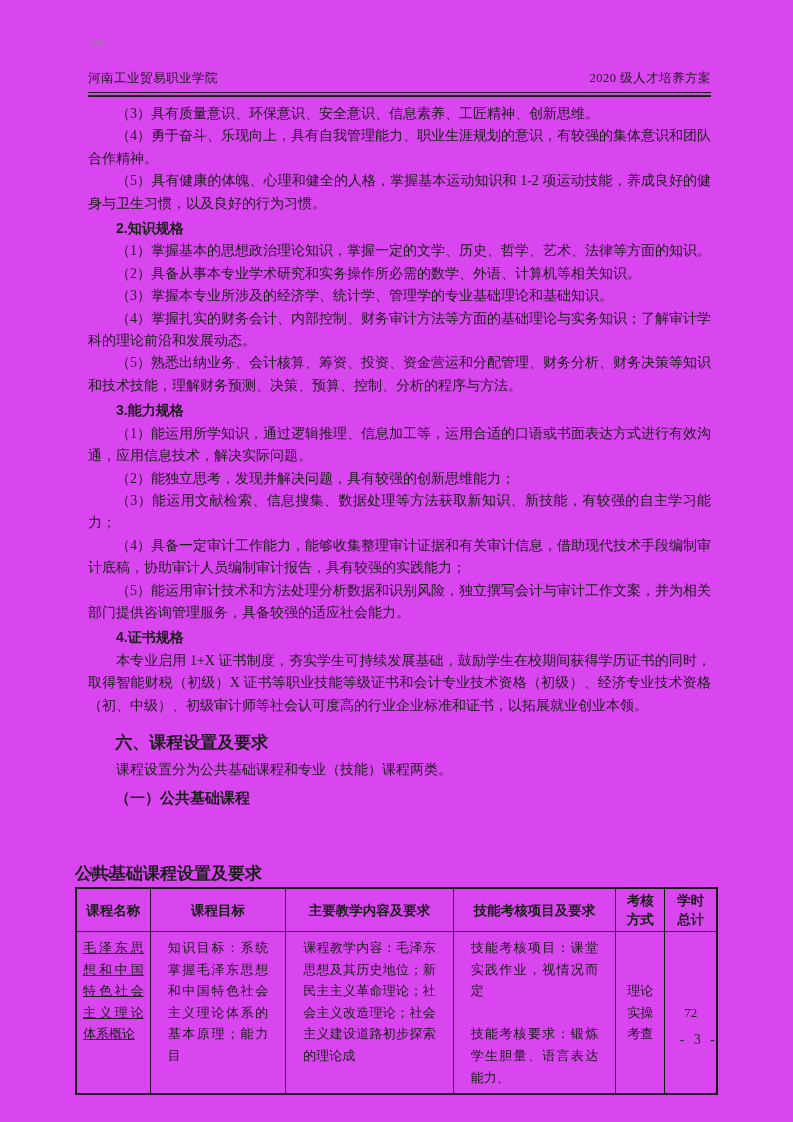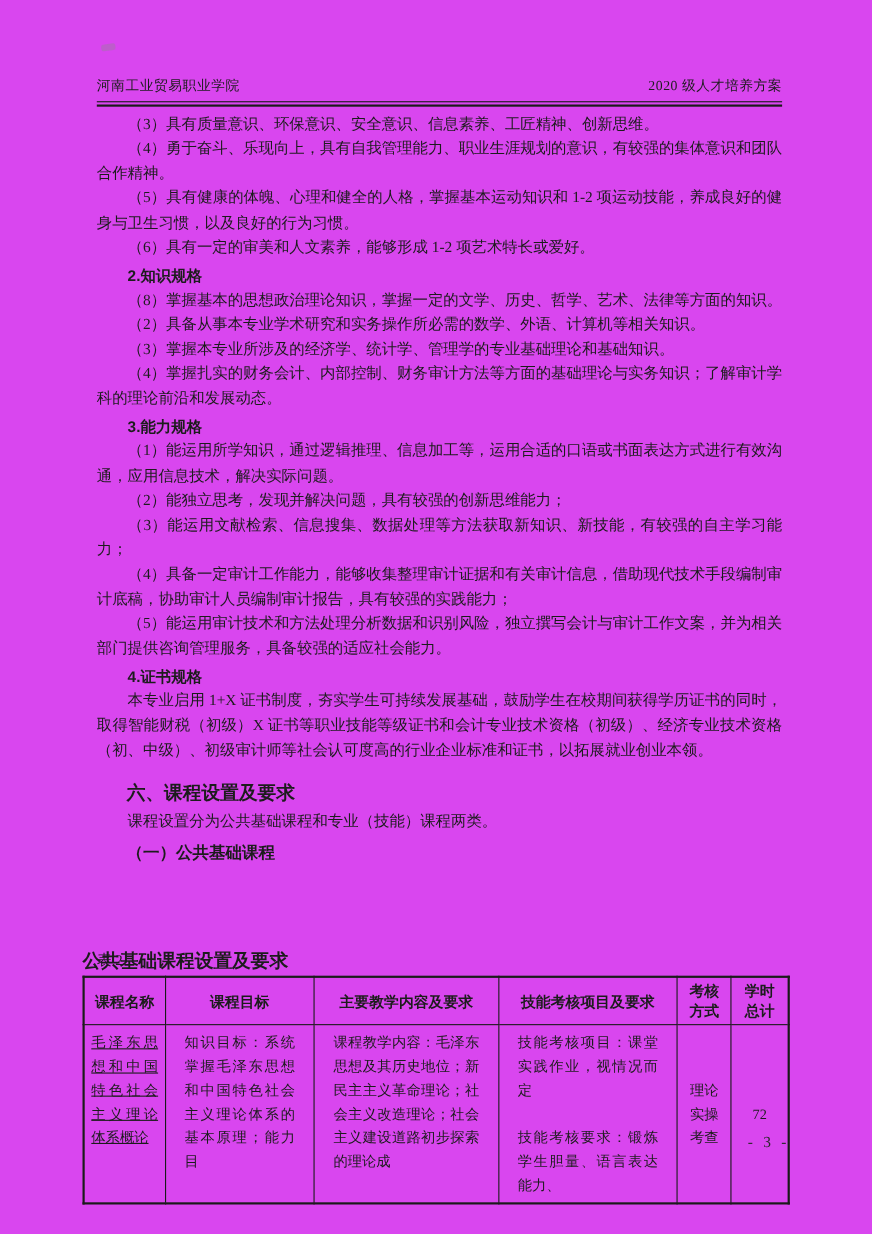--- a/index.html
+++ b/index.html
@@ -96,26 +96,26 @@
   <div class="page-header">
     <span>河南工业贸易职业学院</span>
     <span>2020 级人才培养方案</span>
   </div>
   <div class="header-rule"></div>
 
   <div class="doc-body">
       <div class="c-para">（3）具有质量意识、环保意识、安全意识、信息素养、工匠精神、创新思维。</div>
       <div class="c-para">（4）勇于奋斗、乐现向上，具有自我管理能力、职业生涯规划的意识，有较强的集体意识和团队合作精神。</div>
       <div class="c-para">（5）具有健康的体魄、心理和健全的人格，掌握基本运动知识和 1-2 项运动技能，养成良好的健身与卫生习惯，以及良好的行为习惯。</div>
-      <div class="c-para">（6）具有一定的审美和人文素养，能够形成 1-2 项艺术特长或爱好。</div>
       <div class="c-sub-heading">2.知识规格</div>
-      <div class="c-para">（8）掌握基本的思想政治理论知识，掌握一定的文学、历史、哲学、艺术、法律等方面的知识。</div>
+      <div class="c-para">（1）掌握基本的思想政治理论知识，掌握一定的文学、历史、哲学、艺术、法律等方面的知识。</div>
       <div class="c-para">（2）具备从事本专业学术研究和实务操作所必需的数学、外语、计算机等相关知识。</div>
       <div class="c-para">（3）掌握本专业所涉及的经济学、统计学、管理学的专业基础理论和基础知识。</div>
       <div class="c-para">（4）掌握扎实的财务会计、内部控制、财务审计方法等方面的基础理论与实务知识；了解审计学科的理论前沿和发展动态。</div>
+      <div class="c-para">（5）熟悉出纳业务、会计核算、筹资、投资、资金营运和分配管理、财务分析、财务决策等知识和技术技能，理解财务预测、决策、预算、控制、分析的程序与方法。</div>
       <div class="c-sub-heading">3.能力规格</div>
       <div class="c-para">（1）能运用所学知识，通过逻辑推理、信息加工等，运用合适的口语或书面表达方式进行有效沟通，应用信息技术，解决实际问题。</div>
       <div class="c-para">（2）能独立思考，发现并解决问题，具有较强的创新思维能力；</div>
       <div class="c-para">（3）能运用文献检索、信息搜集、数据处理等方法获取新知识、新技能，有较强的自主学习能力；</div>
       <div class="c-para">（4）具备一定审计工作能力，能够收集整理审计证据和有关审计信息，借助现代技术手段编制审计底稿，协助审计人员编制审计报告，具有较强的实践能力；</div>
       <div class="c-para">（5）能运用审计技术和方法处理分析数据和识别风险，独立撰写会计与审计工作文案，并为相关部门提供咨询管理服务，具备较强的适应社会能力。</div>
       <div class="c-sub-heading">4.证书规格</div>
       <div class="c-para">本专业启用 1+X 证书制度，夯实学生可持续发展基础，鼓励学生在校期间获得学历证书的同时，取得智能财税（初级）X 证书等职业技能等级证书和会计专业技术资格（初级）、经济专业技术资格（初、中级）、初级审计师等社会认可度高的行业企业标准和证书，以拓展就业创业本领。</div>
       <div class="c-section-heading">六、课程设置及要求</div>
       <div class="c-para">课程设置分为公共基础课程和专业（技能）课程两类。</div>

